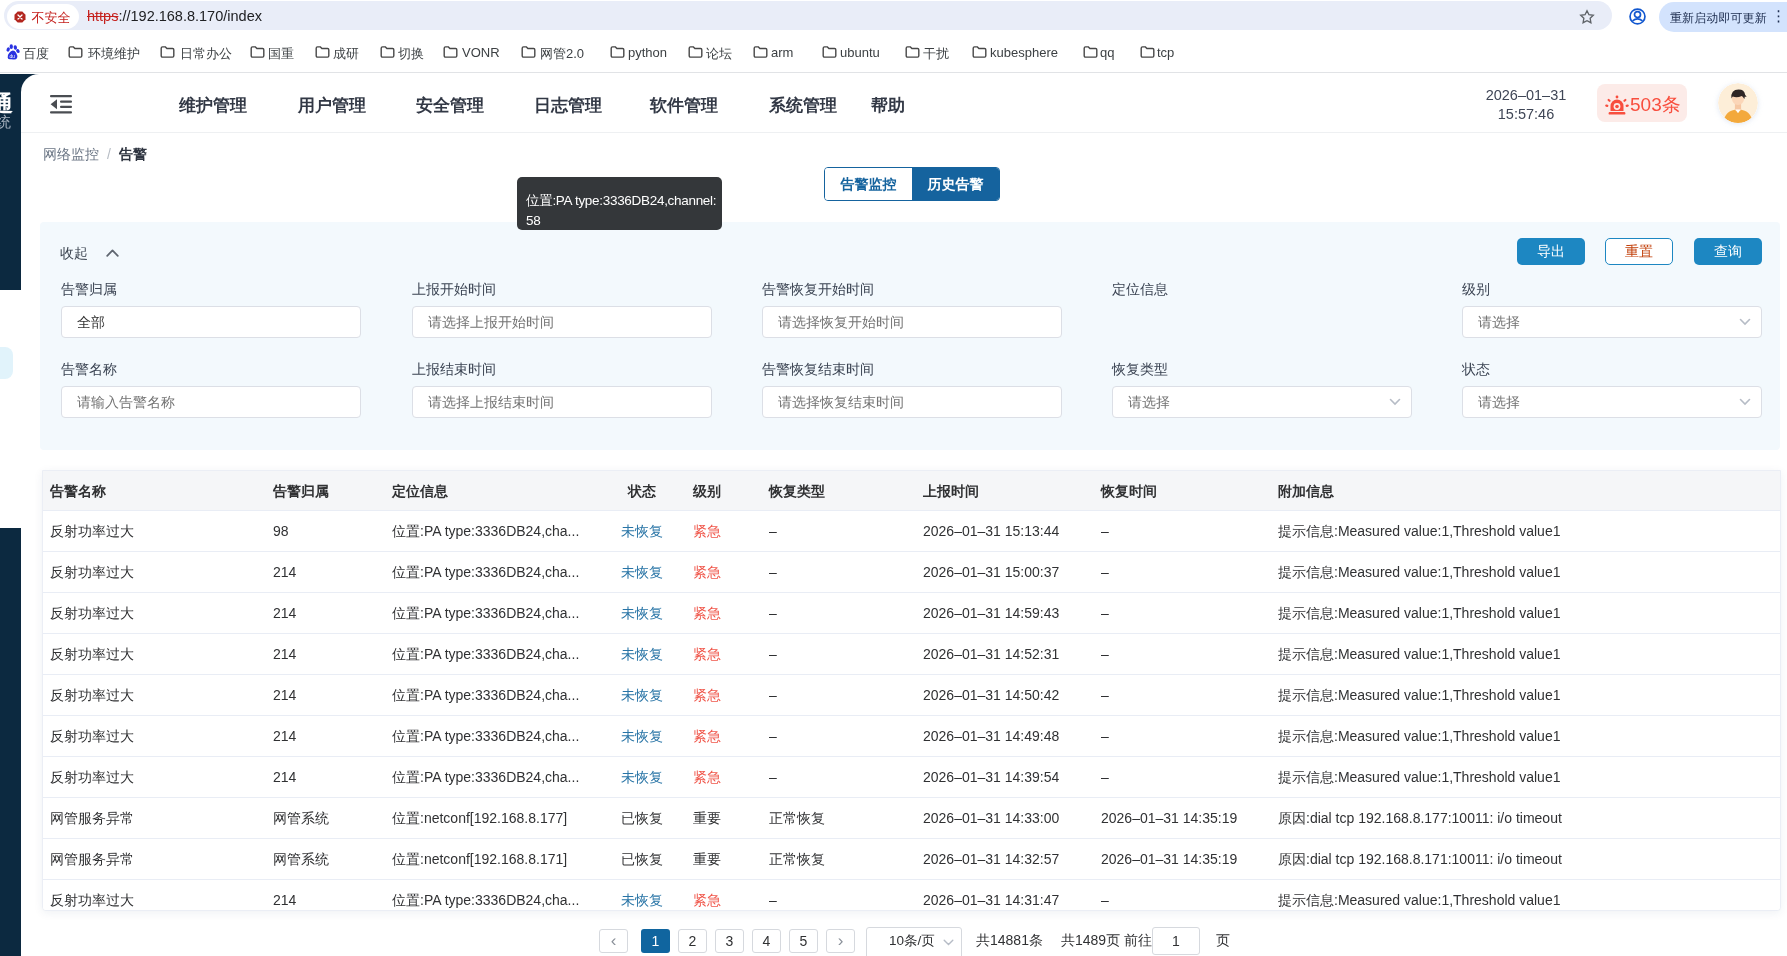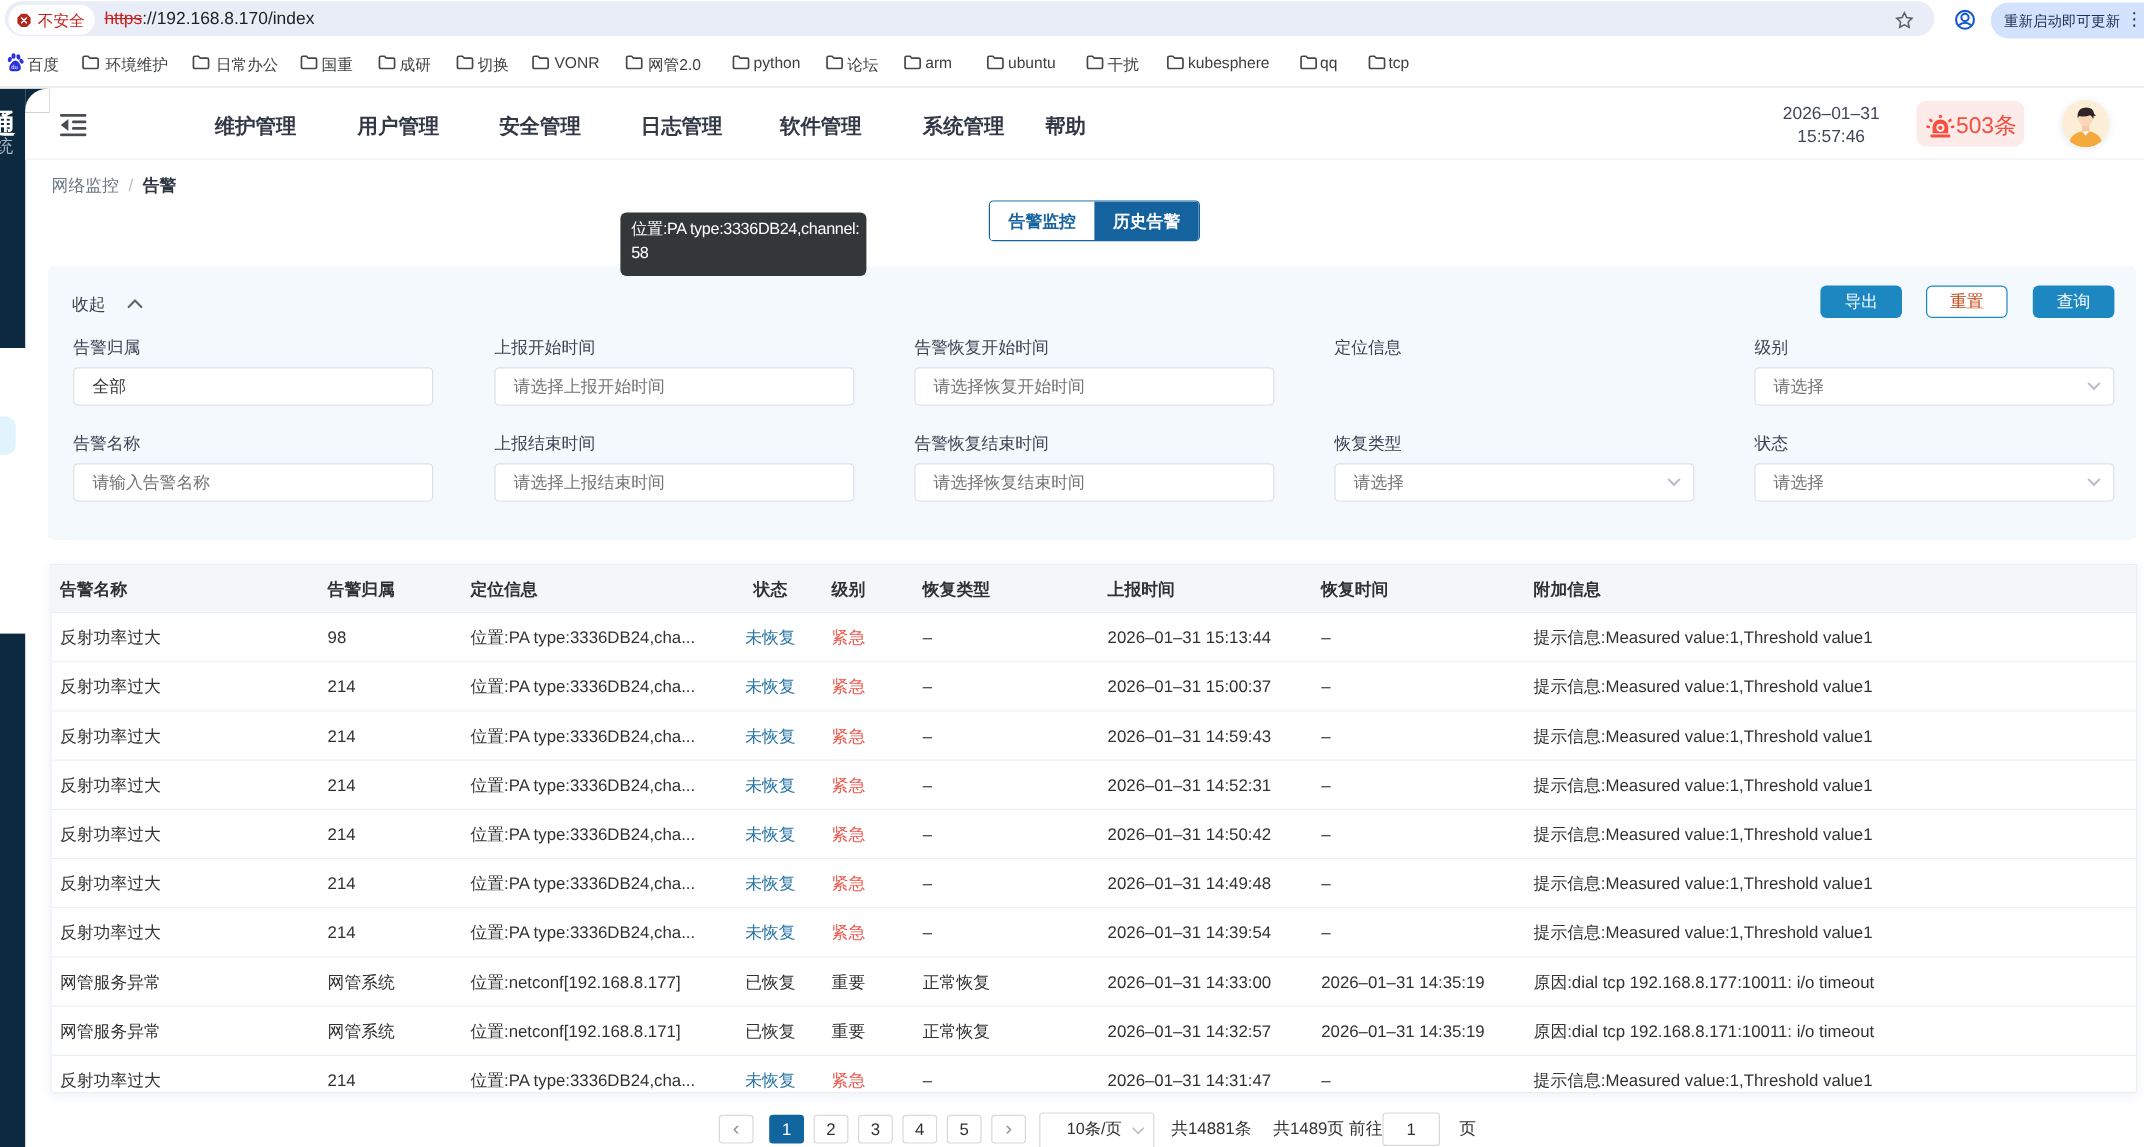--- a/index.html
+++ b/index.html
@@ -49,21 +49,21 @@
   
   #tabs { position:absolute; left:824px; top:93px; height:34px; border:1px solid #15639e;
     border-radius:4px; overflow:hidden; }
   .tab { float:left; width:87px; height:32px; line-height:32px; text-align:center;
     font-size:14px; font-weight:bold; }
   .tab.off { background:#fff; color:#15639e; }
   .tab.on  { background:#15639e; color:#fff; }
   
   #tooltip { position:absolute; left:517px; top:103px; width:205px; height:53px;
     background:#34373a; border-radius:5px; color:#fff; font-size:13.5px;
-    padding:4px 9px; line-height:20px; white-space:nowrap; letter-spacing:-0.3px; }
+    padding:14px 9px; line-height:20px; white-space:nowrap; letter-spacing:-0.3px; }
   
   #filter { position:absolute; left:40px; top:148px; width:1740px; height:228px;
     background:#f3f9fd; border-radius:4px; }
   #collapse { position:absolute; left:20px; top:23px; font-size:14px; font-weight:400; color:#3a434f; }
   .fbtn { position:absolute; top:16px; width:68px; height:27px; border-radius:5px;
     font-size:14px; text-align:center; line-height:27px; }
   .fbtn.fill { background:#1d87c2; color:#fff; }
   .fbtn.line { background:#fff; color:#c2410c; border:1px solid #1d87c2; line-height:25px; }
   .flabel { position:absolute; font-size:14px; color:#3a4352; }
   .finput { position:absolute; width:300px; height:32px; background:#fff;

